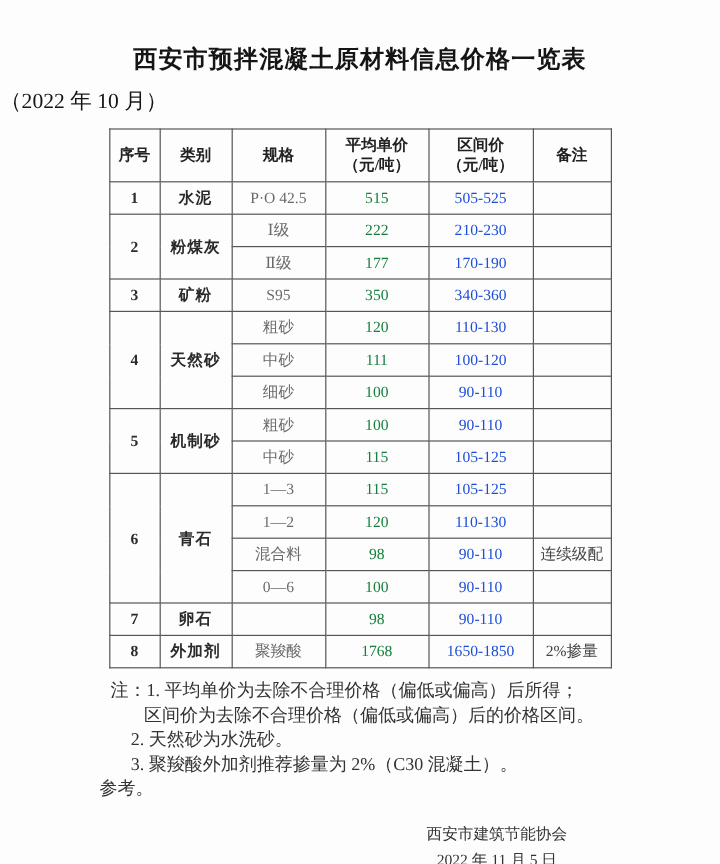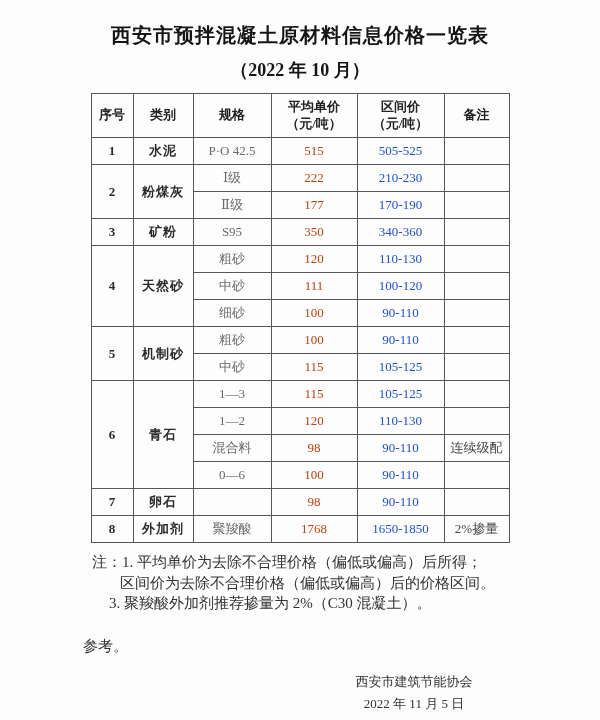--- a/index.html
+++ b/index.html
@@ -9,32 +9,31 @@
     font-family: "Liberation Serif", "DejaVu Serif", serif;
     color: #222222;
   }
   .page {
     position: relative;
     width: 600px; height: 720px;
     background: #fdfdfd;
     overflow: hidden;
   }
   .doc-title {
-    padding-top: 22px;
+    padding-top: 36px;
     text-align: center;
     font-size: 20px;
     font-weight: bold;
     letter-spacing: 1px;
     color: #151515;
   }
   .doc-subtitle {
     margin-top: 9px;
-    text-align: center;
     font-size: 18px;
-    font-weight: bold;
+    font-weight: normal;
     color: #151515;
   }
   table.price-table {
     border-collapse: collapse;
     table-layout: fixed;
     width: 418px;
     margin: 11px auto 0 auto;
   }
   table.price-table th,
   table.price-table td {
@@ -56,35 +55,35 @@
     font-size: 13px;
     font-weight: bold;
     color: #222222;
     line-height: 1.3;
   }
   thead .hl { display: block; }
   tbody td { height: 26px; font-size: 13px; }
   td.td-index    { font-weight: bold; color: #2a2a2a; }
   td.td-category { font-weight: bold; color: #2a2a2a; letter-spacing: 1px; }
   td.td-spec     { color: #6a6a6a; }
-  td.td-avg      { color: #c2410c; }
+  td.td-avg      { color: #15803d; }
   td.td-range    { color: #1d4ed8; }
   td.td-remark   { color: #444444; }
   .notes {
     margin: 9px 0 0 83px;
     width: 438px;
     font-size: 15px;
     line-height: 20.5px;
     color: #333333;
   }
   .note-line { white-space: nowrap; }
   .ind-note { padding-left: 9px; }   
   .ind-item { padding-left: 26px; }  
   .ind-cont { padding-left: 37px; }  
-  .ind-wrap { padding-left: 0; margin-top: 22px; }     
+  .ind-wrap { padding-left: 0; }     
   .doc-footer {
     margin: 15px 0 0 340px;
     width: 148px;
     text-align: center;
     font-size: 13px;
     line-height: 22px;
     color: #333333;
   }
 </style>
 </head>
@@ -226,20 +225,21 @@
           <td class="td-avg">1768</td>
           <td class="td-range">1650-1850</td>
           <td class="td-remark">2%掺量</td>
         </tr>
       </tbody>
   </table>
 
   <div class="notes">
     <div class="note-line ind-note">注：1. 平均单价为去除不合理价格（偏低或偏高）后所得；</div>
     <div class="note-line ind-cont">区间价为去除不合理价格（偏低或偏高）后的价格区间。</div>
+    <div class="note-line ind-item">2. 天然砂为水洗砂。</div>
     <div class="note-line ind-item">3. 聚羧酸外加剂推荐掺量为 2%（C30 混凝土）。</div>
     <div class="note-line ind-wrap">参考。</div>
   </div>
 
   <div class="doc-footer">
     <div>西安市建筑节能协会</div>
     <div>2022 年 11 月 5 日</div>
   </div>
 
 </div>

